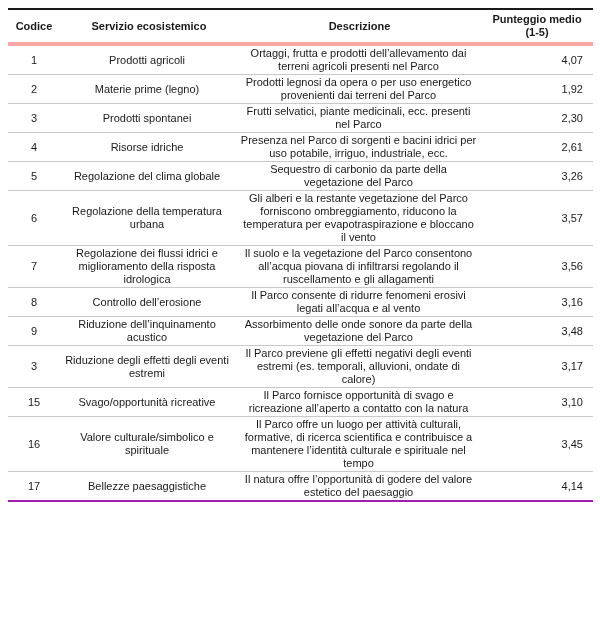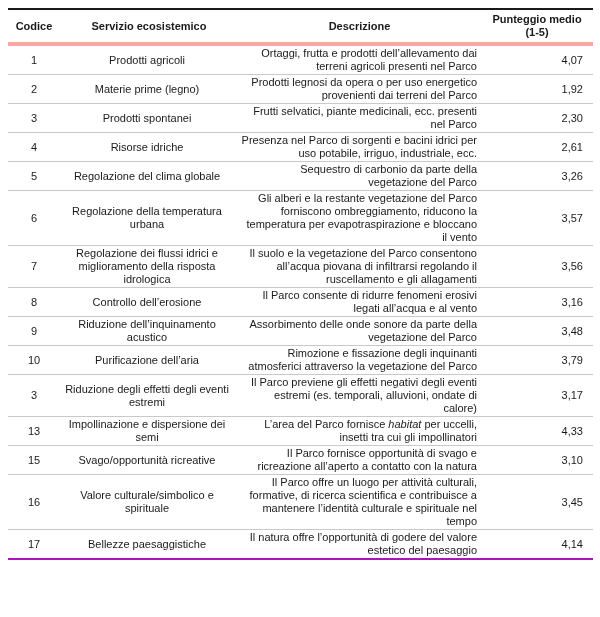--- a/index.html
+++ b/index.html
@@ -53,21 +53,21 @@
   }
   td.code {
     text-align: center;
   }
   td.service {
     text-align: center;
     padding-left: 4px;
     padding-right: 8px;
   }
   td.desc {
-    text-align: right;
+    text-align: center;
     padding-right: 4px;
   }
   td.score {
     text-align: right;
     padding-right: 10px;
   }
 </style>
 </head>
 <body>
 
@@ -139,36 +139,24 @@
     <td class="desc">Il Parco consente di ridurre fenomeni erosivi legati all’acqua e al vento</td>
     <td class="score">3,16</td>
   </tr>
         <tr>
     <td class="code">9</td>
     <td class="service">Riduzione dell’inquinamento acustico</td>
     <td class="desc">Assorbimento delle onde sonore da parte della vegetazione del Parco</td>
     <td class="score">3,48</td>
   </tr>
         <tr>
-    <td class="code">10</td>
-    <td class="service">Purificazione dell’aria</td>
-    <td class="desc">Rimozione e fissazione degli inquinanti atmosferici attraverso la vegetazione del Parco</td>
-    <td class="score">3,79</td>
-  </tr>
-        <tr>
     <td class="code">3</td>
     <td class="service">Riduzione degli effetti degli eventi estremi</td>
     <td class="desc">Il Parco previene gli effetti negativi degli eventi estremi (es. temporali, alluvioni, ondate di calore)</td>
     <td class="score">3,17</td>
-  </tr>
-        <tr>
-    <td class="code">13</td>
-    <td class="service">Impollinazione e dispersione dei semi</td>
-    <td class="desc">L’area del Parco fornisce <i>habitat</i> per uccelli, insetti tra cui gli impollinatori</td>
-    <td class="score">4,33</td>
   </tr>
         <tr>
     <td class="code">15</td>
     <td class="service">Svago/opportunità ricreative</td>
     <td class="desc">Il Parco fornisce opportunità di svago e ricreazione all’aperto a contatto con la natura</td>
     <td class="score">3,10</td>
   </tr>
         <tr>
     <td class="code">16</td>
     <td class="service">Valore culturale/simbolico e spirituale</td>

